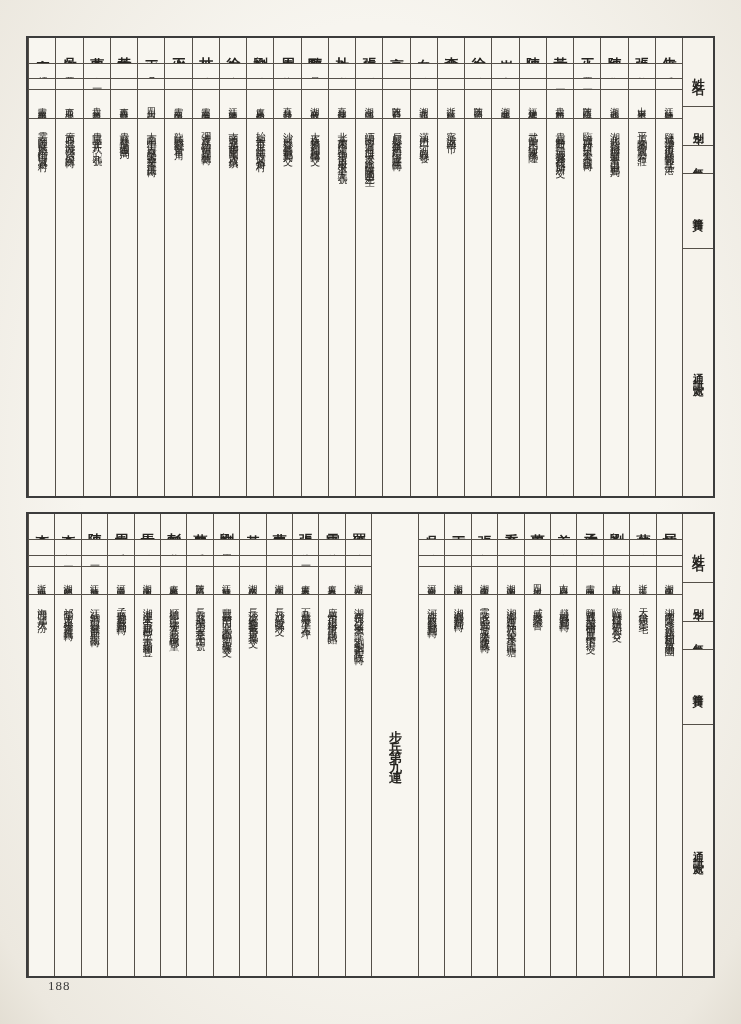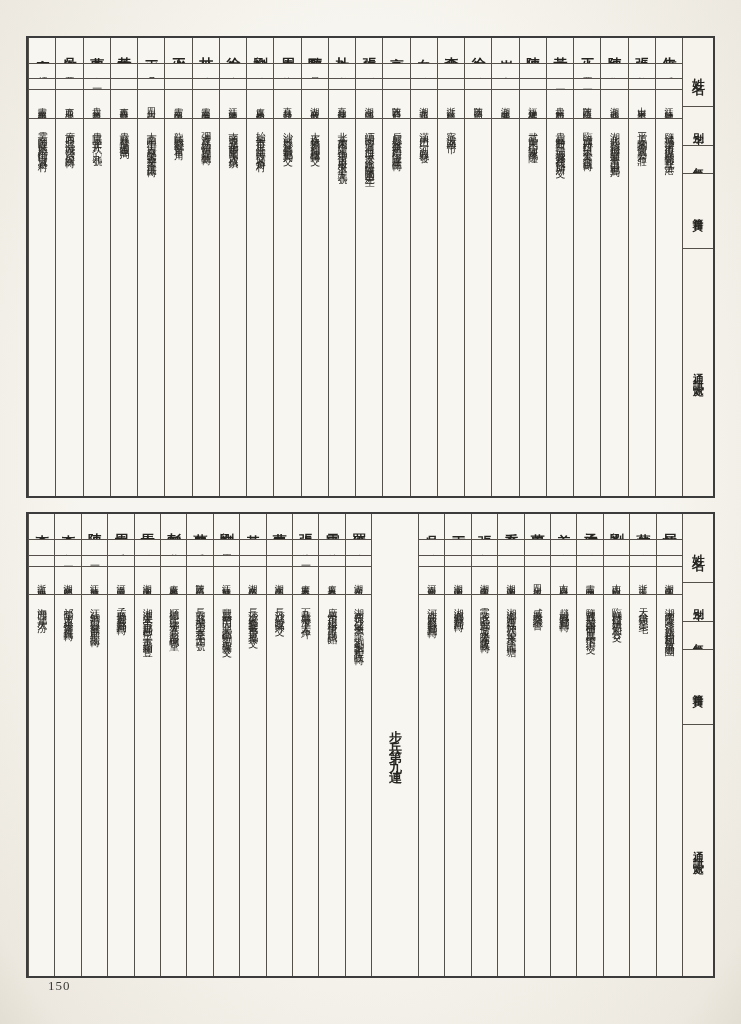--- a/index.html
+++ b/index.html
@@ -855,13 +855,13 @@
         </div>
         <div class="cell native-cell">
           <span class="v">浙江海門</span>
         </div>
         <div class="cell addr-cell">
           <span class="v">海門北岸大汾</span>
         </div>
       </div></div>
 </div>
 
-<div id="page-number">150</div>
+<div id="page-number">188</div>
 
 </body></html>

